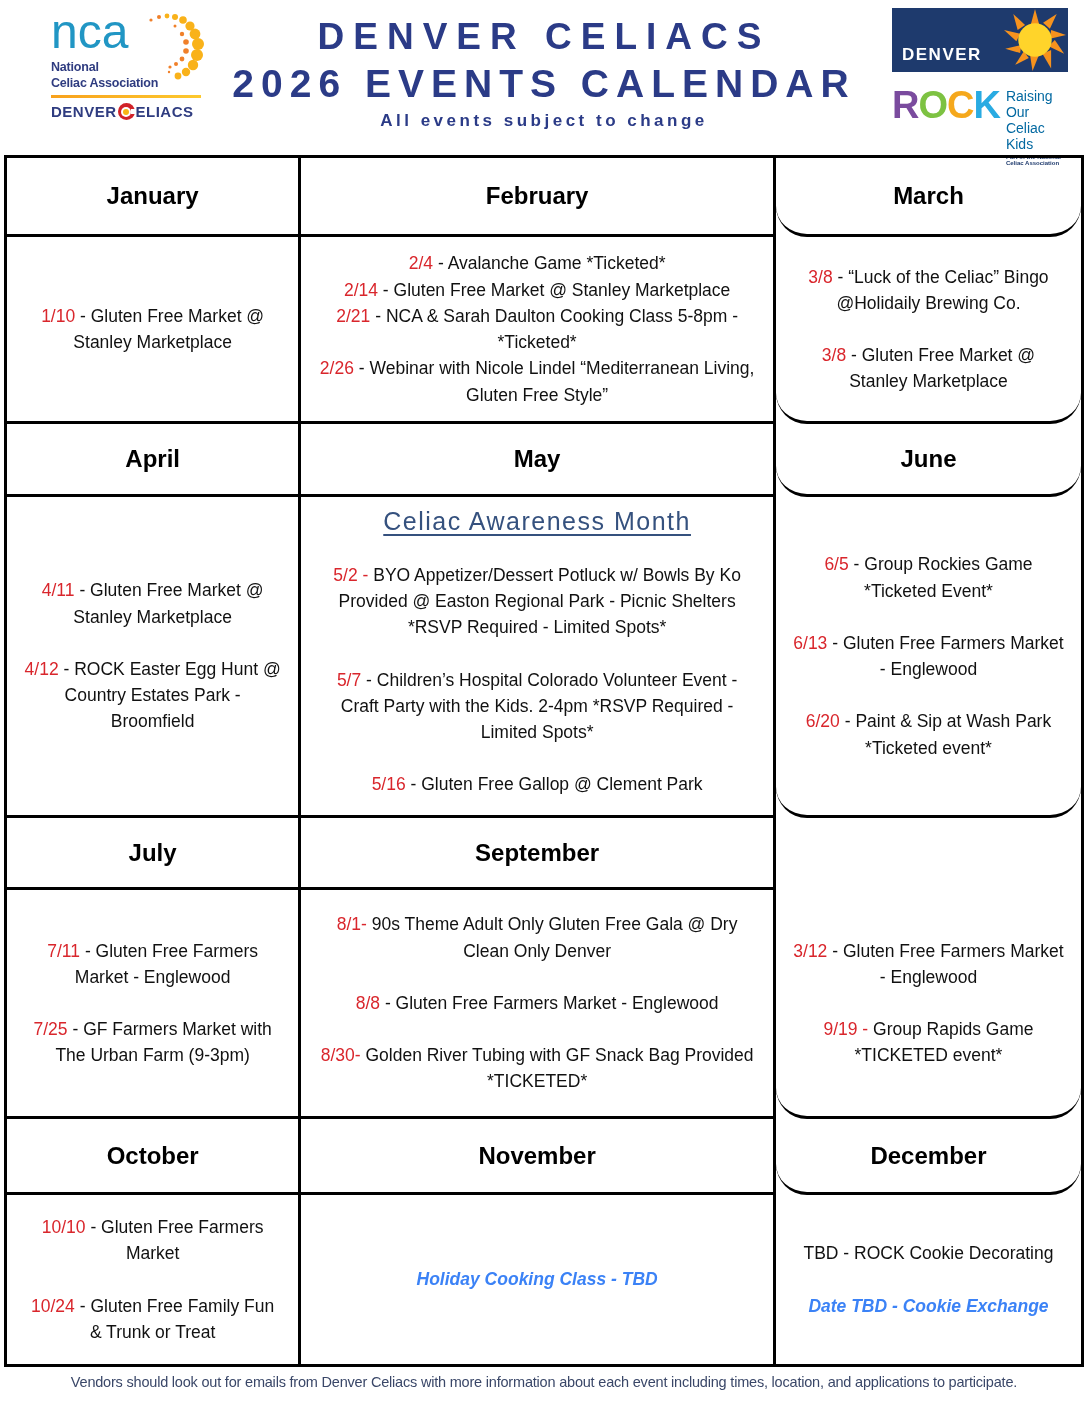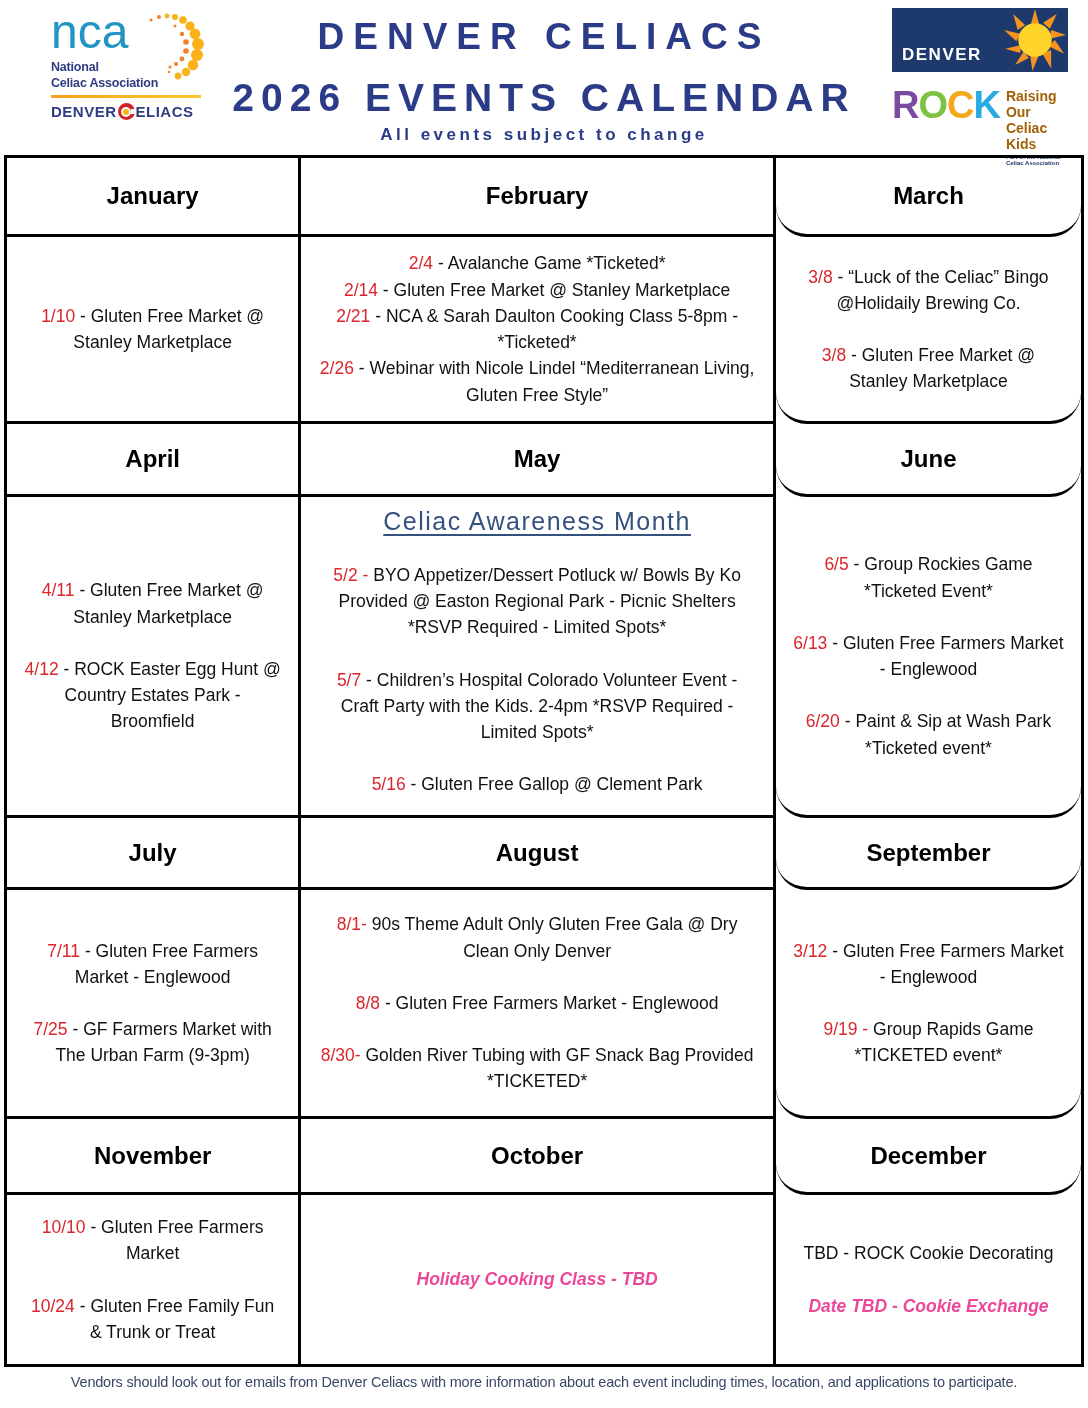--- a/index.html
+++ b/index.html
@@ -3,21 +3,21 @@
 <meta charset="utf-8">
 <style>
   html,body{margin:0;padding:0;background:#fff;}
   .page{position:relative;width:1088px;height:1408px;background:#fff;overflow:hidden;
         font-family:"Liberation Sans",sans-serif;color:#111;}
 
   
   .top{position:relative;height:155px;}
   .titles{position:absolute;left:0;right:0;top:16px;text-align:center;color:#2b3b87;}
   .t1{margin:0;font-size:37px;font-weight:700;letter-spacing:9px;}
-  .t2{margin:18px 0 0;font-size:39px;font-weight:700;letter-spacing:7px;}
+  .t2{margin:4px 0 0;font-size:39px;font-weight:700;letter-spacing:7px;}
   .sub{margin-top:5px;font-size:17px;font-weight:700;letter-spacing:3.5px;}
 
   
   .nca{position:absolute;left:51px;top:12px;width:156px;}
   .nca-word{font-size:48px;line-height:0.85;color:#2196c4;font-weight:400;}
   .nca-dots{position:absolute;right:2px;top:0;}
   .nca-org{margin-top:6px;font-size:12.5px;font-weight:700;color:#2f3c80;line-height:1.3;letter-spacing:-0.2px;}
   .nca-rule{margin-top:4px;width:150px;height:3px;background:linear-gradient(90deg,#f8a11c,#fdc92e);}
   .nca-den{margin-top:5px;display:flex;align-items:center;font-size:15px;font-weight:800;
            color:#2f3c80;letter-spacing:0.5px;}
@@ -30,40 +30,40 @@
   
   .rock{position:absolute;right:20px;top:8px;width:176px;}
   .rock-box{position:relative;width:176px;height:64px;background:#1e3a6d;}
   .rock-denver{position:absolute;left:10px;bottom:7px;color:#fff;font-weight:700;
                font-size:17px;letter-spacing:1.5px;}
   .rock-sun{position:absolute;right:2px;top:1px;}
   .rock-row{display:flex;margin-top:14px;}
   .rock-word{font-size:38px;font-weight:900;line-height:1;letter-spacing:-1px;}
   .rl-r{color:#7a4b9e}.rl-o{color:#7dc242}.rl-c{color:#f5a81c}.rl-k{color:#29abe2}
   .rock-tag{margin-left:6px;padding-top:2px;}
-  .tagline{font-size:14px;font-weight:700;color:#a16207;line-height:1.15;}
+  .tagline{font-size:14px;font-weight:400;color:#0369a1;line-height:1.15;}
   .rock-sub{font-size:6px;font-weight:700;color:#1e3a6d;margin-top:2px;}
 
   
   .cal{position:absolute;left:4px;top:155px;width:1080px;border:3px solid #000;box-sizing:border-box;}
   .row{display:grid;grid-template-columns:27.4% 44.2% 28.4%;}
   .mc,.cc{box-sizing:border-box;border-right:3px solid #000;border-bottom:3px solid #000;
           display:flex;flex-direction:column;align-items:center;justify-content:center;
           text-align:center;}
   .mc:nth-child(3),.cc:nth-child(3){border-right:none;border-radius:31px;}
   .g0 .mc{height:79px}.g0 .cc{height:187px}
   .g1 .mc{height:73px}.g1 .cc{height:321px}
   .g2 .mc{height:72px}.g2 .cc{height:229px}
   .g3 .mc{height:76px}.g3 .cc{height:169px;border-bottom:none;}
   .mc{font-size:24px;font-weight:700;color:#000;}
   .cc{font-size:17.5px;line-height:1.5;padding:8px 16px;}
   .ev{margin:13px 0;}
   .tight .ev{margin:0;}
   .d{color:#d9262c;}
-  .red-it{color:#ec4899;font-style:italic;font-weight:700;text-align:center;}
+  .red-it{color:#3b82f6;font-style:italic;font-weight:700;text-align:center;}
   .aw-title{font-size:25px;color:#35517e;letter-spacing:1.5px;font-weight:400;
             text-decoration:underline;text-underline-offset:4px;margin:2px 0 8px;}
 
   
   .foot{position:absolute;left:0;right:0;top:1374px;text-align:center;
         font-size:14.5px;color:#3a4768;letter-spacing:-0.2px;}
 </style>
 </head>
 <body>
 
@@ -191,42 +191,41 @@
       </div>
       <div class="cc">
         <p class="ev"><span class="d">6/5</span> <span>- Group Rockies Game *Ticketed Event*</span></p>
         <p class="ev"><span class="d">6/13</span> <span>- Gluten Free Farmers Market - Englewood</span></p>
         <p class="ev"><span class="d">6/20</span> <span>- Paint &amp; Sip at Wash Park *Ticketed event*</span></p>
       </div>
     </div>
 
     <div class="row g2">
       <div class="mc">July</div>
-      <div class="mc">August</div>
       <div class="mc">September</div>
     </div>
     <div class="row g2">
       <div class="cc">
         <p class="ev"><span class="d">7/11</span> <span>- Gluten Free Farmers Market - Englewood</span></p>
         <p class="ev"><span class="d">7/25</span> <span>- GF Farmers Market with The Urban Farm (9-3pm)</span></p>
       </div>
       <div class="cc">
         <p class="ev"><span class="d">8/1-</span> <span>90s Theme Adult Only Gluten Free Gala @ Dry Clean Only Denver</span></p>
         <p class="ev"><span class="d">8/8</span> <span>- Gluten Free Farmers Market - Englewood</span></p>
         <p class="ev"><span class="d">8/30-</span> <span>Golden River Tubing with GF Snack Bag Provided *TICKETED*</span></p>
       </div>
       <div class="cc">
         <p class="ev"><span class="d">3/12</span> <span>- Gluten Free Farmers Market - Englewood</span></p>
         <p class="ev"><span class="d">9/19 -</span> <span>Group Rapids Game *TICKETED event*</span></p>
       </div>
     </div>
 
     <div class="row g3">
+      <div class="mc">October</div>
       <div class="mc">November</div>
-      <div class="mc">October</div>
       <div class="mc">December</div>
     </div>
     <div class="row g3">
       <div class="cc">
         <p class="ev"><span class="d">10/10</span> <span>- Gluten Free Farmers Market</span></p>
         <p class="ev"><span class="d">10/24</span> <span>- Gluten Free Family Fun &amp; Trunk or Treat</span></p>
       </div>
       <div class="cc">
         <p class="ev red-it"><span>Holiday Cooking Class  - TBD</span></p>
       </div>

